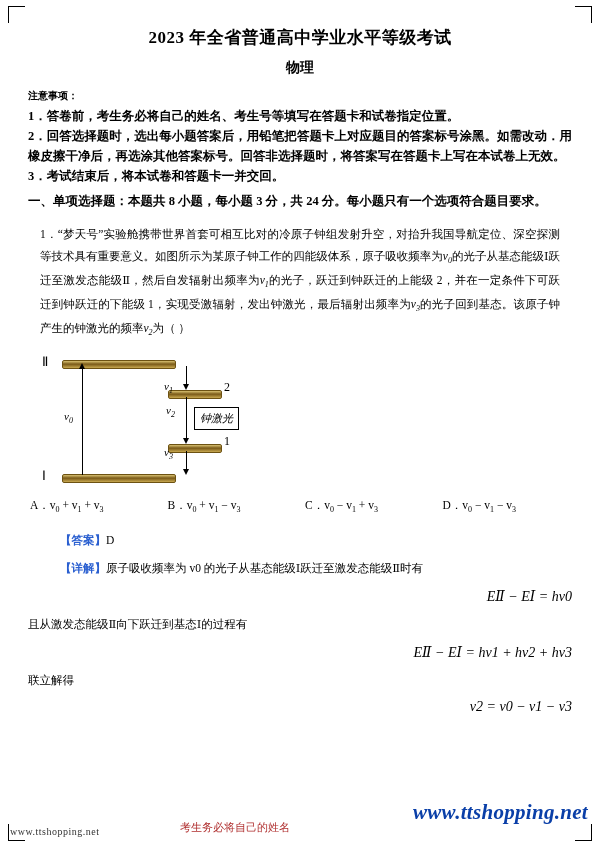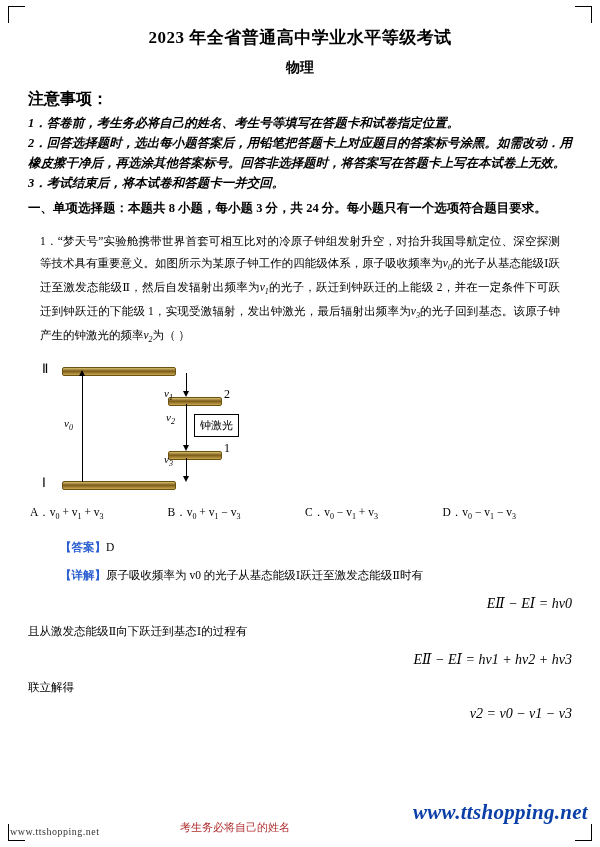--- a/index.html
+++ b/index.html
@@ -29,31 +29,30 @@
     letter-spacing: 0.5px;
     margin: 8px 0 10px 0;
   }
   .doc-subject {
     text-align: center;
     font-size: 14px;
     font-weight: bold;
     margin: 0 0 12px 0;
   }
   .notice-head {
-    font-size: 16px;
+    font-size: 10px;
     font-weight: bold;
     margin: 6px 0 4px 0;
   }
   .notice-item {
     font-size: 12.5px;
     font-weight: bold;
     line-height: 1.55;
     text-align: justify;
     margin-bottom: 1px;
-    font-style: italic;
   }
   .section-head {
     font-size: 12.5px;
     font-weight: bold;
     line-height: 1.6;
     margin: 4px 0 4px 0;
   }
   .qtext {
     font-size: 11.5px;
     line-height: 1.95;
@@ -244,21 +243,21 @@
     <div class="fig-var" style="left:126px; top:28px;">v<span class="sub">1</span></div>
 
     <div class="arrow-line" style="left:148px; top:45px; height:44px;"></div>
     <div class="arrow-head-down" style="left:144.5px; top:86px;"></div>
     <div class="fig-var" style="left:128px; top:52px;">v<span class="sub">2</span></div>
 
     <div class="arrow-line" style="left:148px; top:99px; height:22px;"></div>
     <div class="arrow-head-down" style="left:144.5px; top:117px;"></div>
     <div class="fig-var" style="left:126px; top:94px;">v<span class="sub">3</span></div>
 
-    <div class="laser-box" style="left:156px; top:55px;">钟激光</div>
+    <div class="laser-box" style="left:156px; top:55px;font-style:italic;">钟激光</div>
   </div>
 
   <div class="options">
     <div class="opt">A．<span class="it">v<span class="sub">0</span> + v<span class="sub">1</span> + v<span class="sub">3</span></span></div>
     <div class="opt">B．<span class="it">v<span class="sub">0</span> + v<span class="sub">1</span> − v<span class="sub">3</span></span></div>
     <div class="opt">C．<span class="it">v<span class="sub">0</span> − v<span class="sub">1</span> + v<span class="sub">3</span></span></div>
     <div class="opt">D．<span class="it">v<span class="sub">0</span> − v<span class="sub">1</span> − v<span class="sub">3</span></span></div>
   </div>
 
   <div class="tagline">

